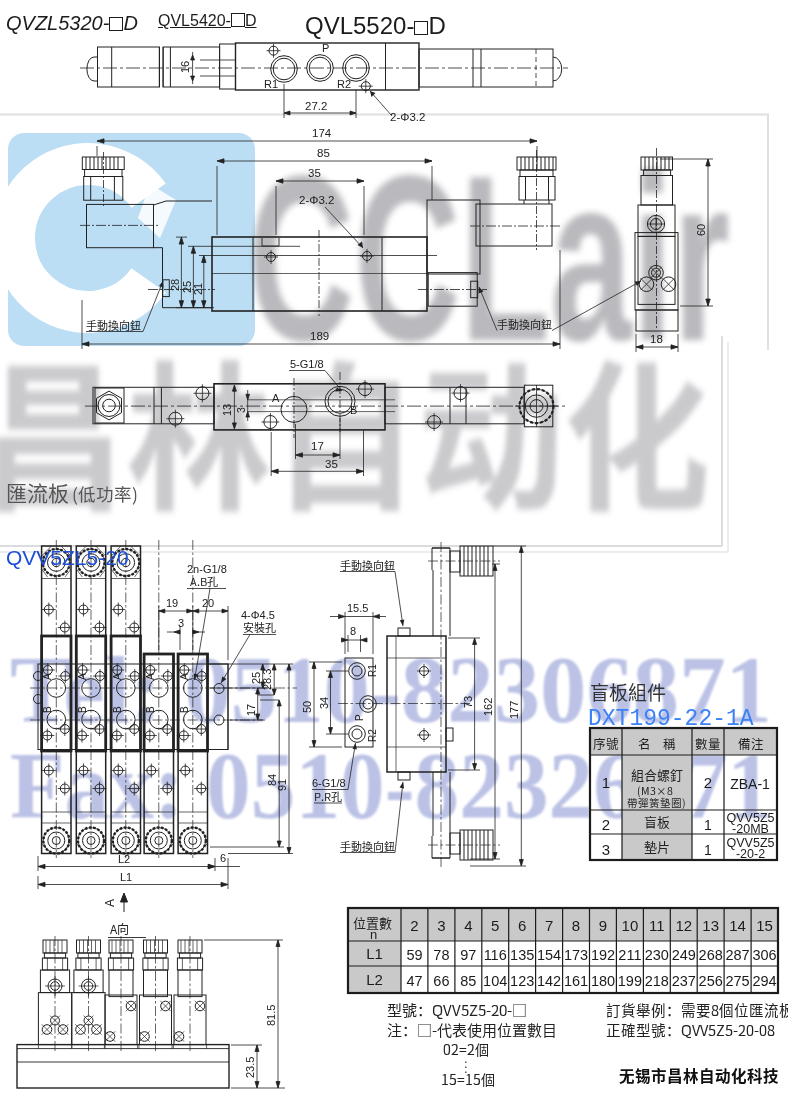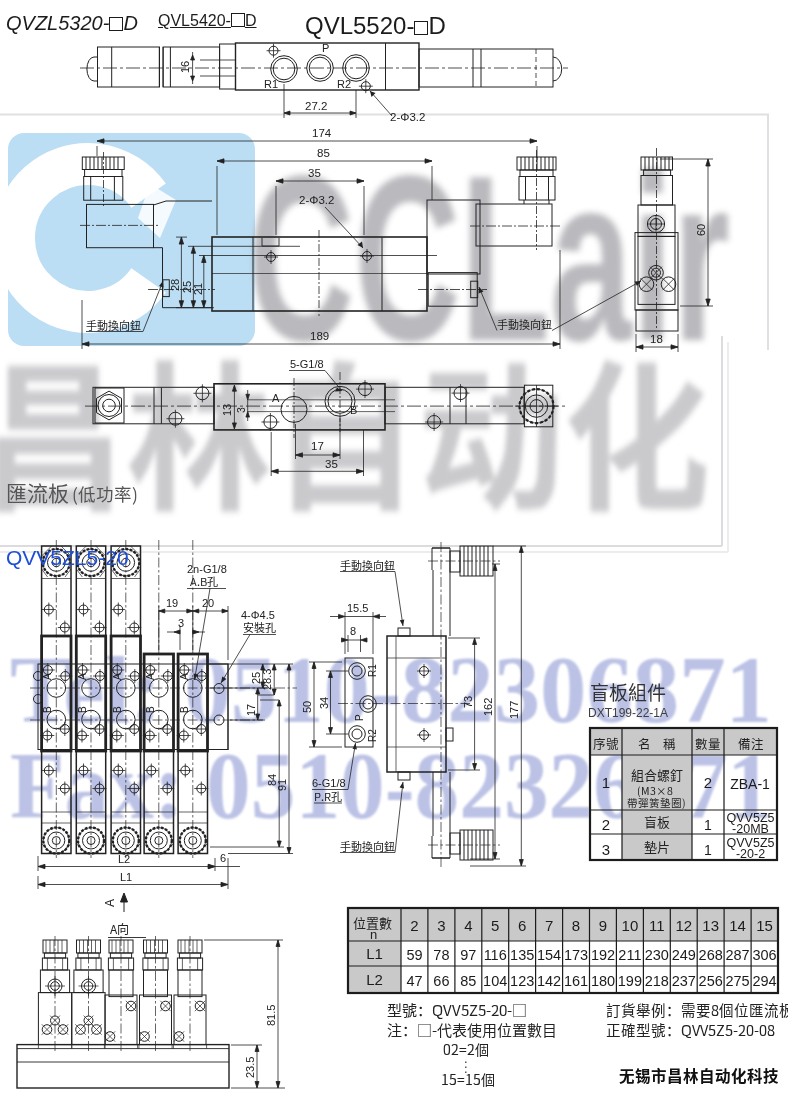--- a/index.html
+++ b/index.html
@@ -970,21 +970,21 @@
 </svg>
 
 <div class="abs" style="left:6px;top:12px;font-size:20px;font-style:italic;">QVZL5320-<span style="display:inline-block;width:12px;height:12px;border:1.6px solid #1c1c1c;vertical-align:-0.5px;"></span>D</div>
 
 <div class="abs" style="left:158px;top:12px;font-size:16px;text-decoration:underline;">QVL5420-<span style="display:inline-block;width:12px;height:12px;border:1.6px solid #1c1c1c;vertical-align:-0.5px;"></span>D</div>
 
 <div class="abs" style="left:305px;top:12px;font-size:24px;">QVL5520-<span style="display:inline-block;width:12px;height:12px;border:1.6px solid #1c1c1c;vertical-align:-0.5px;"></span>D</div>
 
 <div class="abs" style="left:6px;top:506px;font-size:21px;color:#1d4ed8;margin-top:40px;">QVV5ZL5-20</div>
 
-<div class="abs" style="left:588px;top:706px;font-size:12px;color:#404040;">DXT199-22-1A</div>
+<div class="abs" style="left:588px;top:706px;font-size:23px;color:#3b82f6;font-family:Liberation Mono, monospace;">DXT199-22-1A</div>
 
 <div class="abs" style="left:464px;top:1056px;font-size:13px;line-height:5px;color:#333;">.<br>.<br>.</div>
 
 <svg class="abs" style="left:0;top:0" width="788" height="1099" viewBox="0 0 788 1099">
 
 <g stroke="#1c1c1c" fill="none">
 <rect x="622" y="728" width="70" height="132" fill="#c9c9c9" stroke="none"></rect>
 <rect x="590" y="728" width="187" height="27" fill="#c9c9c9" stroke="none"></rect>
 <rect x="590" y="728" width="187" height="132" stroke-width="2.2"></rect>
 <path d="M622 728 V860 M692 728 V860 M724 728 V860 M590 755 H777 M590 810 H777 M590 834 H777" stroke-width="1.2"></path>

